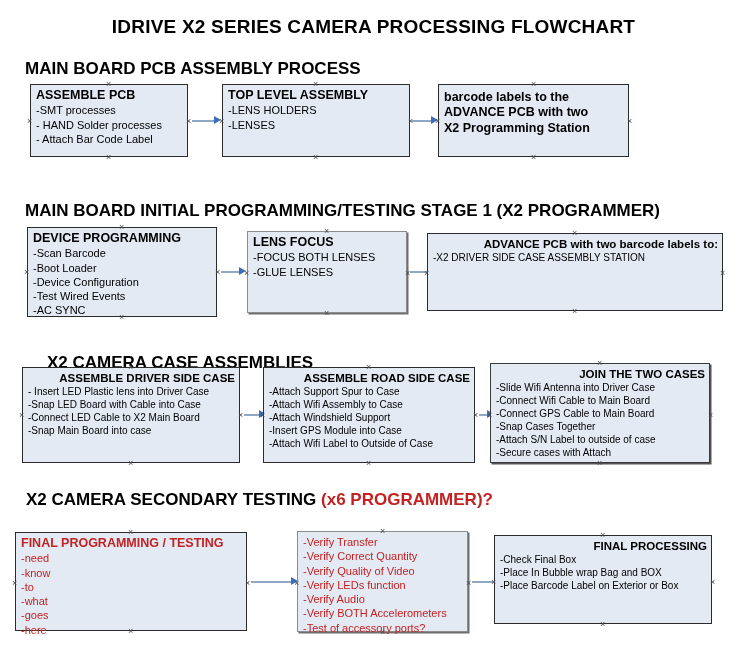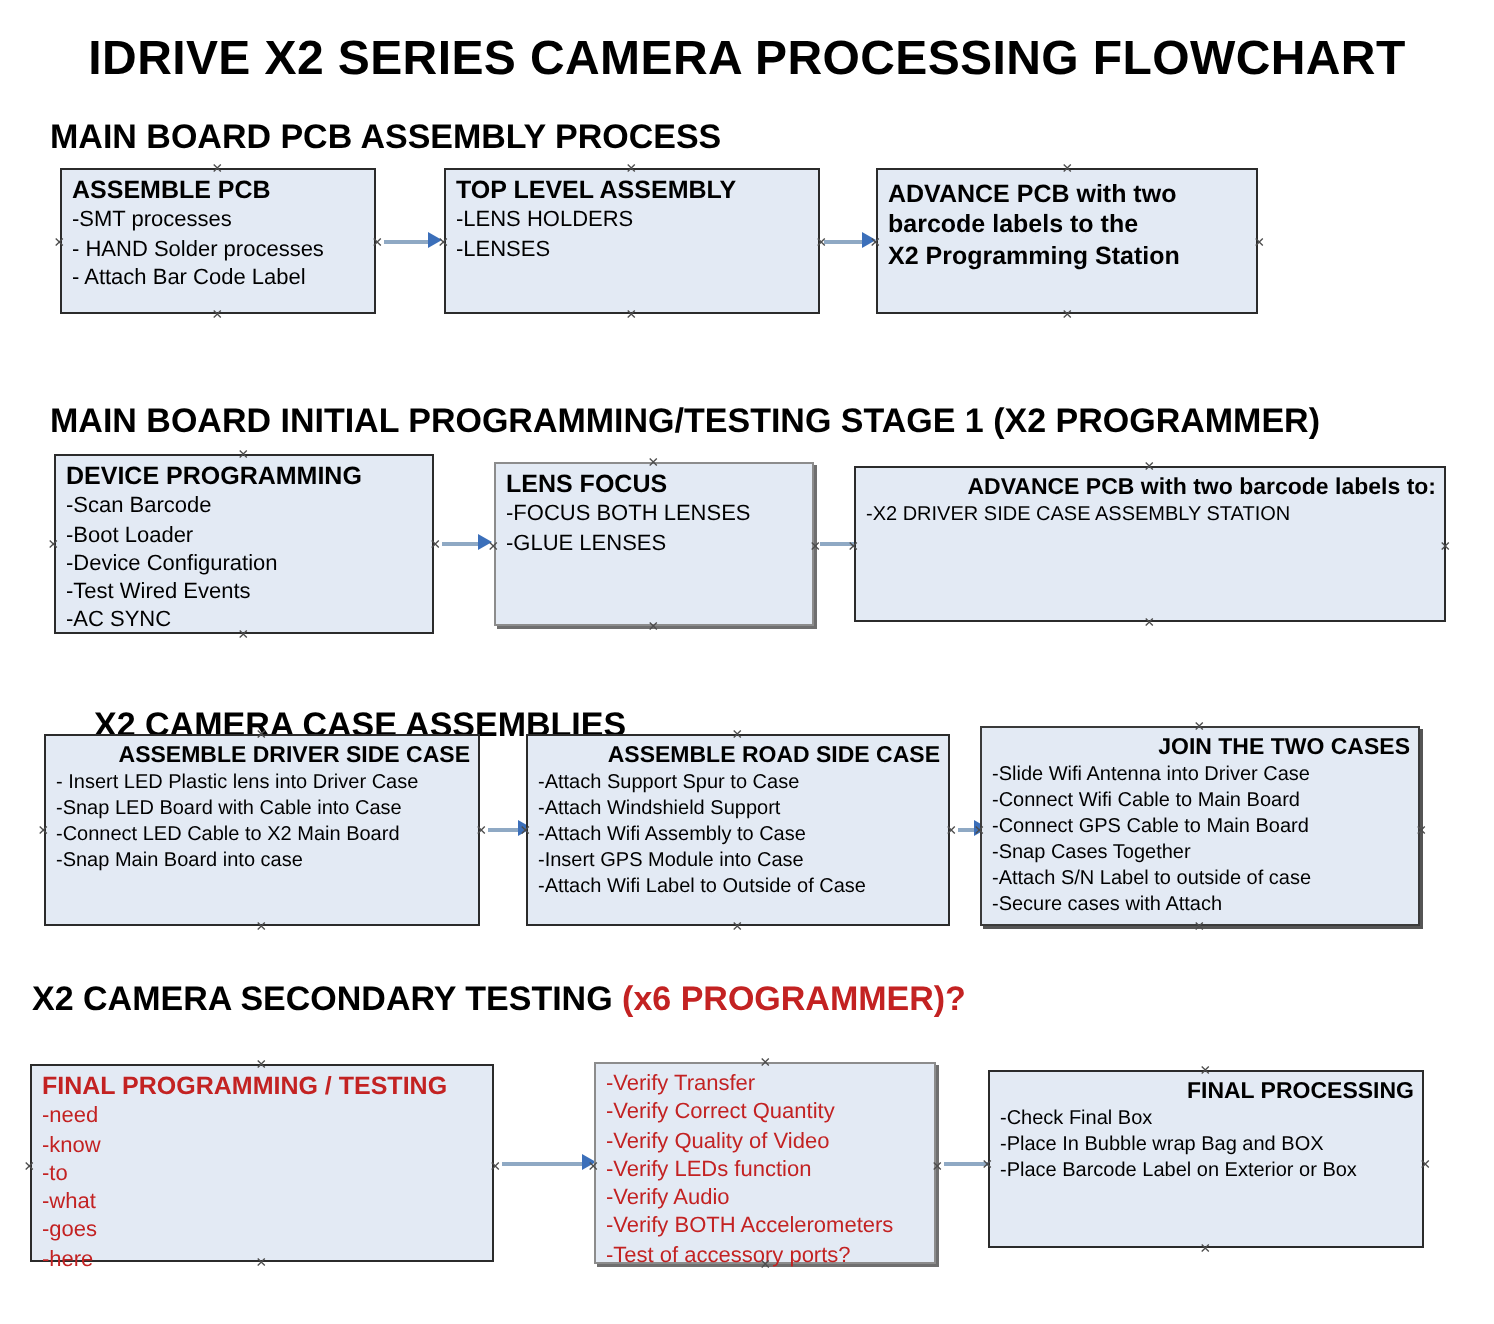--- a/index.html
+++ b/index.html
@@ -9,21 +9,21 @@
     font-family:"Liberation Sans","DejaVu Sans",sans-serif;
     color:#000000;
     overflow:hidden;
   }
   #page{position:relative;width:747px;height:662px;}
 
   
   .doc-title{
     position:absolute;left:0;top:16px;width:747px;
     text-align:center;
-    font-size:24px;font-weight:bold;letter-spacing:.2px;
+    font-size:19px;font-weight:bold;letter-spacing:.2px;
     color:#000;
   }
   .section-title{
     position:absolute;
     font-size:17px;font-weight:bold;color:#000;white-space:nowrap;
   }
   .section-title .accent{color:#c32222;}
 
   
   .node{
@@ -100,22 +100,22 @@
     <span class="hx" style="left:-4px;top:32px;">×</span>
     <span class="hx" style="left:90px;top:-5px;">×</span>
     <span class="hx" style="left:90px;top:68px;">×</span>
     <span class="hx" style="left:185px;top:32px;">×</span>
   </div>
 
   <div class="conn" style="left:412px;top:120px;width:22px;"></div>
   <div class="arrow" style="left:431px;top:116px;"></div>
 
   <div class="node" style="left:438px;top:84px;width:191px;height:73px;padding-top:5px;">
+    <div class="hd">barcode labels to the</div>
     <div class="hd">ADVANCE PCB with two</div>
-    <div class="hd">barcode labels to the</div>
     <div class="hd"> X2 Programming Station</div>
     <span class="hx" style="left:-4px;top:32px;">×</span>
     <span class="hx" style="left:92px;top:-5px;">×</span>
     <span class="hx" style="left:92px;top:68px;">×</span>
     <span class="hx" style="left:188px;top:32px;">×</span>
   </div>
 
   <div class="section-title" style="left:25px;top:201px;">
     <span>MAIN BOARD INITIAL PROGRAMMING/TESTING STAGE 1 (X2 PROGRAMMER)</span>
   </div>
@@ -173,22 +173,22 @@
     <span class="hx" style="left:105px;top:91px;">×</span>
     <span class="hx" style="left:215px;top:43px;">×</span>
   </div>
 
   <div class="conn" style="left:244px;top:414px;width:17px;"></div>
   <div class="arrow" style="left:259px;top:410px;"></div>
 
   <div class="node sm" style="left:263px;top:367px;width:212px;height:96px;">
     <div class="hd">ASSEMBLE ROAD SIDE CASE</div>
     <div class="ln">-Attach Support Spur to Case</div>
+    <div class="ln">-Attach Wifi Assembly to Case</div>
     <div class="ln">-Attach Windshield Support</div>
-    <div class="ln">-Attach Wifi Assembly to Case</div>
     <div class="ln">-Insert GPS Module into Case</div>
     <div class="ln">-Attach Wifi Label to Outside of Case</div>
     <span class="hx" style="left:-4px;top:43px;">×</span>
     <span class="hx" style="left:102px;top:-5px;">×</span>
     <span class="hx" style="left:102px;top:91px;">×</span>
     <span class="hx" style="left:209px;top:43px;">×</span>
   </div>
 
   <div class="conn" style="left:479px;top:414px;width:12px;"></div>
   <div class="arrow" style="left:487px;top:410px;"></div>
@@ -200,21 +200,21 @@
     <div class="ln">-Connect GPS Cable to Main Board</div>
     <div class="ln">-Snap Cases Together</div>
     <div class="ln">-Attach S/N Label to outside of case</div>
     <div class="ln">-Secure cases with Attach</div>
     <span class="hx" style="left:-4px;top:47px;">×</span>
     <span class="hx" style="left:106px;top:-5px;">×</span>
     <span class="hx" style="left:106px;top:95px;">×</span>
     <span class="hx" style="left:217px;top:47px;">×</span>
   </div>
 
-  <div class="section-title" style="left:16px;top:490px;">
+  <div class="section-title" style="left:26px;top:490px;">
     <span>X2 CAMERA SECONDARY TESTING </span><span class="accent">(x6 PROGRAMMER)?</span>
   </div>
 
   <div class="node red" style="left:15px;top:532px;width:232px;height:99px;">
     <div class="hd">FINAL PROGRAMMING / TESTING</div>
     <div class="ln">-need</div>
     <div class="ln">-know</div>
     <div class="ln">-to</div>
     <div class="ln">-what</div>
     <div class="ln">-goes</div>

